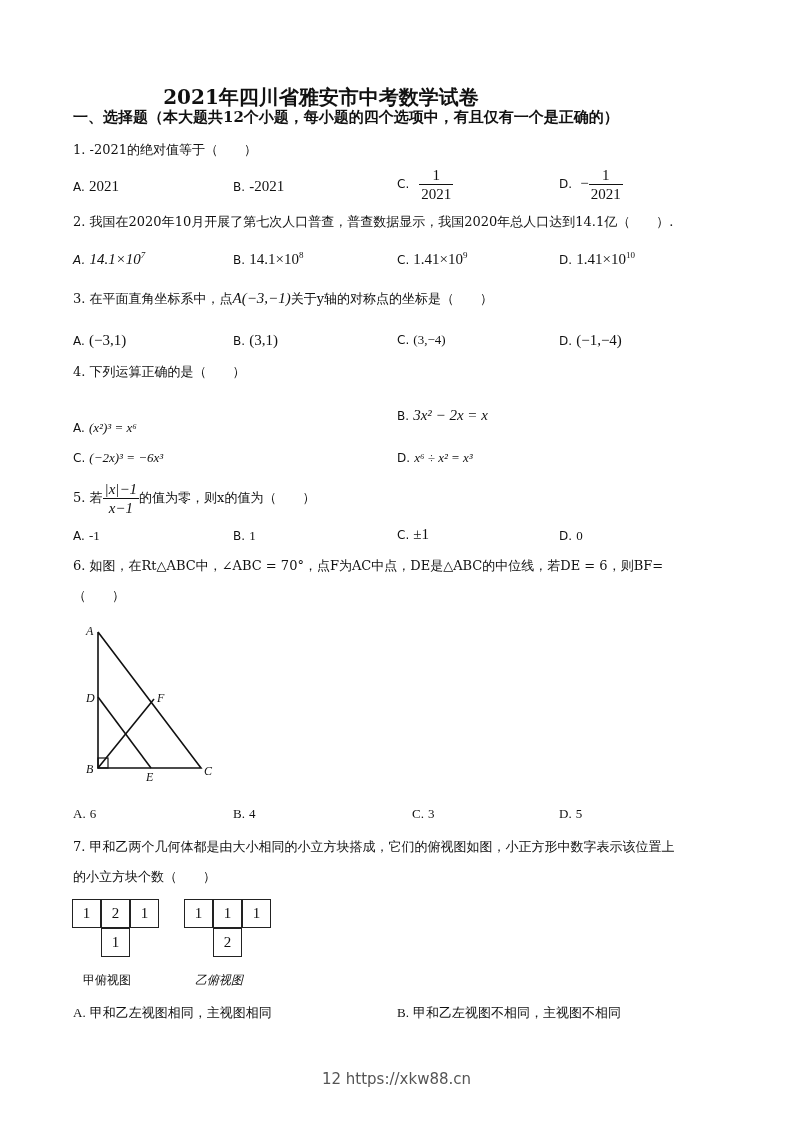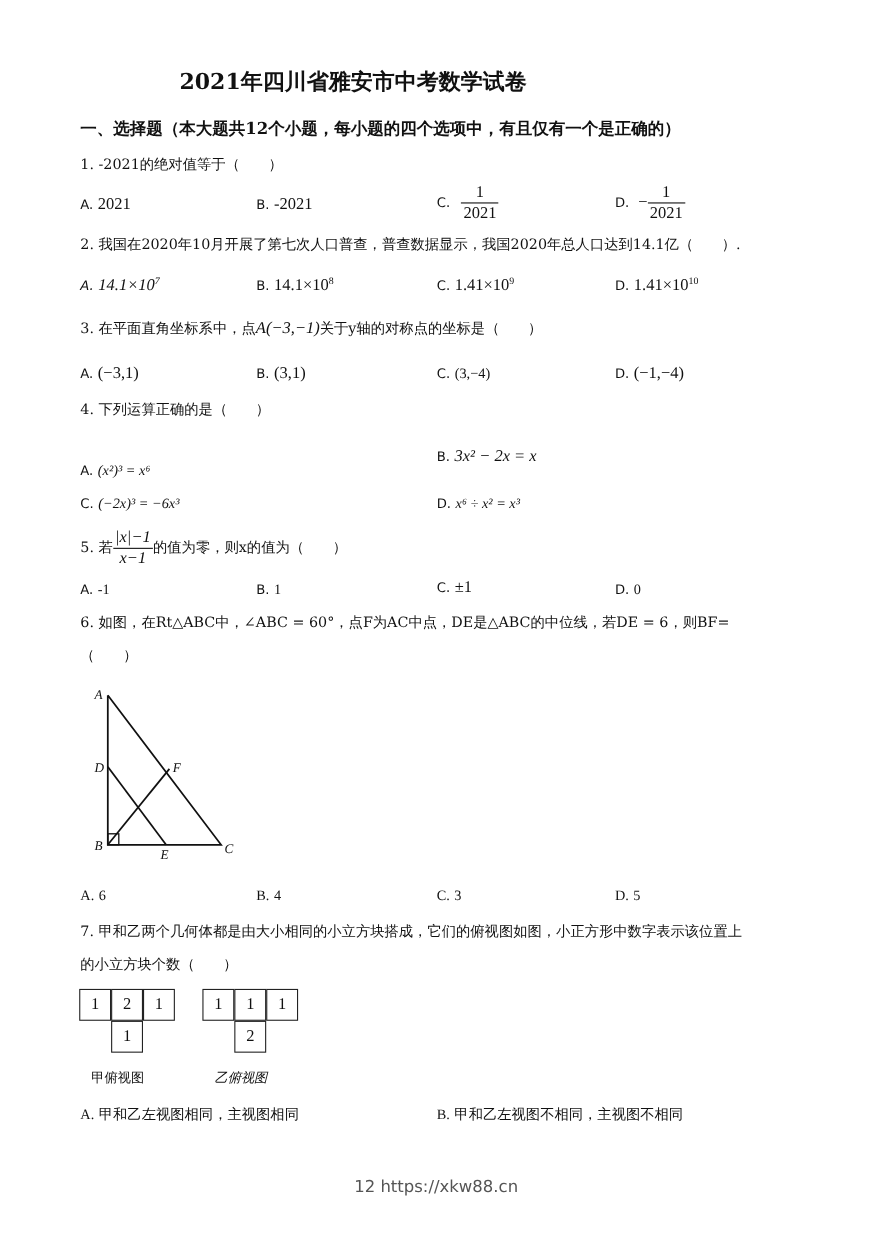--- a/index.html
+++ b/index.html
@@ -1,19 +1,19 @@
 <!DOCTYPE html>
 <html><head>
 <meta charset="utf-8">
 <style>
   html, body { margin: 0; padding: 0; background: #ffffff; }
   body { width: 793px; height: 1122px; position: relative; overflow: hidden;
          font-family: "DejaVu Serif", "Liberation Serif", serif; color: #111; }
   .abs { position: absolute; white-space: nowrap; }
-  .title { left: 0; width: 642px; top: 61px; text-align: center; font-size: 20px; font-weight: bold; }
+  .title { left: 0; width: 642px; top: 84px; text-align: center; font-size: 20px; font-weight: bold; }
   .section { left: 73px; top: 108px; font-size: 15px; font-weight: bold; }
   .q { font-size: 13px; left: 73px; }
   .opt { font-size: 13px; }
   .lbl { font-family: "DejaVu Sans", "Liberation Sans", sans-serif; font-size: 12px; }
   .m { font-family: "Liberation Serif", serif; font-size: 15px; }
   .mi { font-family: "Liberation Serif", serif; font-style: italic; }
   sup { font-size: 9px; }
   .frac { display: inline-block; vertical-align: middle; text-align: center; font-family: "Liberation Serif", serif; font-size: 15px; line-height: 18px; }
   .frac .num { display: block; border-bottom: 1px solid #111; padding: 0 2px; }
   .frac .den { display: block; padding: 0 2px; }
@@ -138,21 +138,21 @@
   <span class="lbl">C.</span>
   <span class="m">±1</span>
 </div>
 <div class="abs opt" style="left:559px; top:528px;">
   <span class="lbl">D.</span>
   <span class="m" style="font-size:13px;">0</span>
 </div>
 
 <div class="abs q" style="top:557px;">
   <span>6.</span>
-  <span>如图，在Rt△ABC中，∠ABC = 60°，点F为AC中点，DE是△ABC的中位线，若DE = 6，则BF=</span>
+  <span>如图，在Rt△ABC中，∠ABC = 70°，点F为AC中点，DE是△ABC的中位线，若DE = 6，则BF=</span>
 </div>
 <div class="abs q" style="top:587px;">（　　）</div>
 
 <svg class="abs" style="left:80px; top:620px;" width="150" height="170">
   <g stroke="#111" stroke-width="1.6" fill="none">
     <polyline points="18,12 18,148 121,148 18,12"></polyline>
     <line x1="18" y1="77" x2="71" y2="148"></line>
     <line x1="18" y1="148" x2="74" y2="79"></line>
     <rect x="18" y="138" width="10" height="10" stroke-width="1.2"></rect>
   </g>
@@ -167,21 +167,21 @@
 </svg>
 
 <div class="abs opt" style="left:73px; top:806px;">
   <span class="m" style="font-size:13px;">A.</span>
   <span class="m" style="font-size:13px;">6</span>
 </div>
 <div class="abs opt" style="left:233px; top:806px;">
   <span class="m" style="font-size:13px;">B.</span>
   <span class="m" style="font-size:13px;">4</span>
 </div>
-<div class="abs opt" style="left:397px; top:806px;text-align:right;">
+<div class="abs opt" style="left:412px; top:806px;text-align:right;">
   <span class="m" style="font-size:13px;">C.</span>
   <span class="m" style="font-size:13px;">3</span>
 </div>
 <div class="abs opt" style="left:559px; top:806px;">
   <span class="m" style="font-size:13px;">D.</span>
   <span class="m" style="font-size:13px;">5</span>
 </div>
 
 <div class="abs q" style="top:838px;">
   <span>7.</span>

